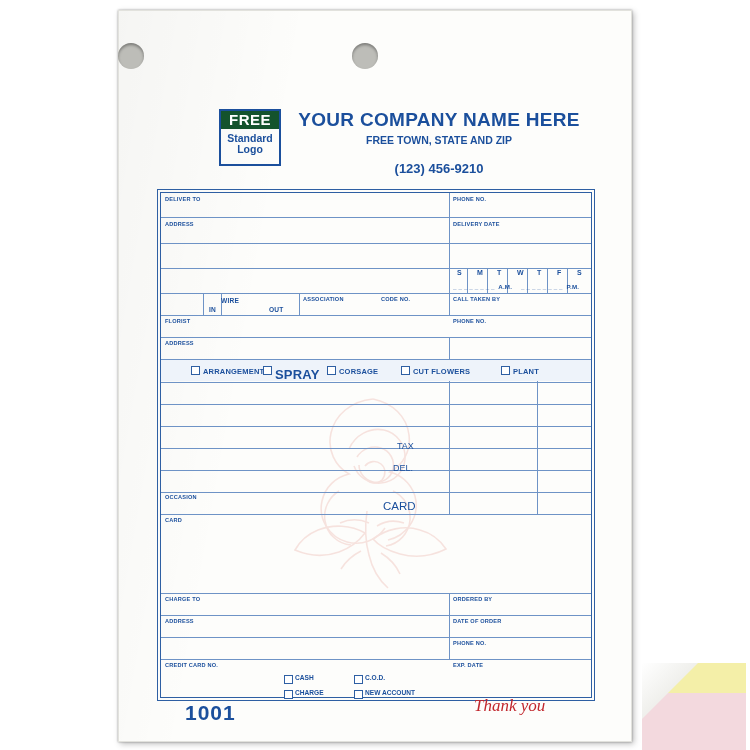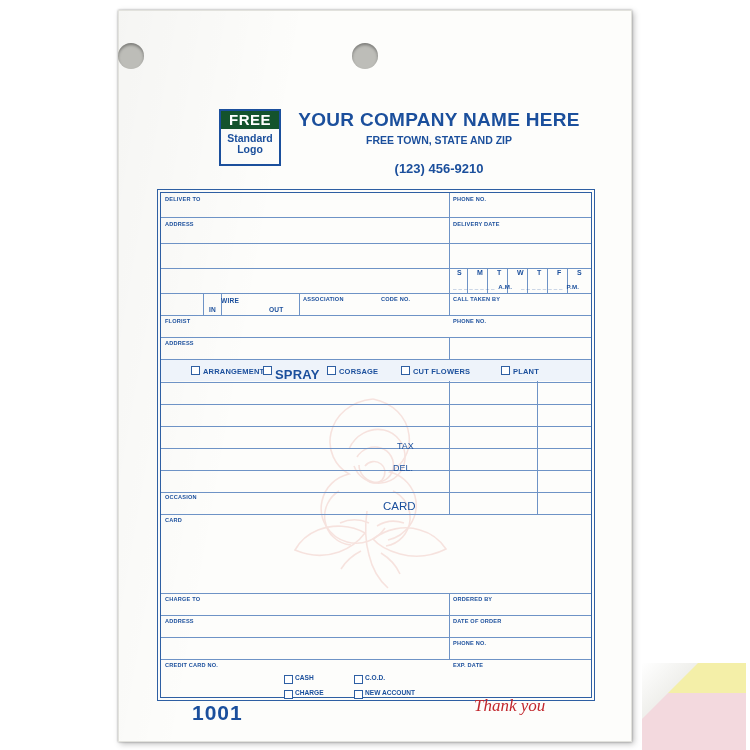--- a/index.html
+++ b/index.html
@@ -63,21 +63,21 @@
   
   .band{position:absolute;background:#eef3fa;}
   .cb{position:absolute;width:7px;height:7px;border:1px solid #2e5fa3;background:#fff;}
 
   
   .tot{position:absolute;color:#1b4f9c;font-weight:normal;}
 
   
   .botcb{position:absolute;color:#1b4f9c;font-size:6.6px;font-weight:bold;}
 
-  .num{position:absolute;left:73px;top:690px;color:#1b4f9c;font-size:21px;font-weight:bold;letter-spacing:1px;}
+  .num{position:absolute;left:66px;top:690px;color:#1b4f9c;font-size:21px;font-weight:bold;letter-spacing:1px;}
 
   .thanks{position:absolute;left:355px;top:685px;color:#c1272d;font-size:17px;font-style:italic;font-family:"Liberation Serif",serif;}
 
   
   .peel{position:absolute;left:523px;top:652px;width:104px;height:88px;overflow:hidden;}
   .peel .yellow{position:absolute;left:0;top:0;width:104px;height:30px;background:#f4efa8;}
   .peel .pink{position:absolute;left:0;top:30px;width:104px;height:58px;background:#f3d9de;}
   .peel .fold{
     position:absolute;left:0px;top:0px;width:56px;height:56px;
     background:linear-gradient(135deg,#ffffff 0%,#e9e9e4 70%,#cfcfca 100%);

